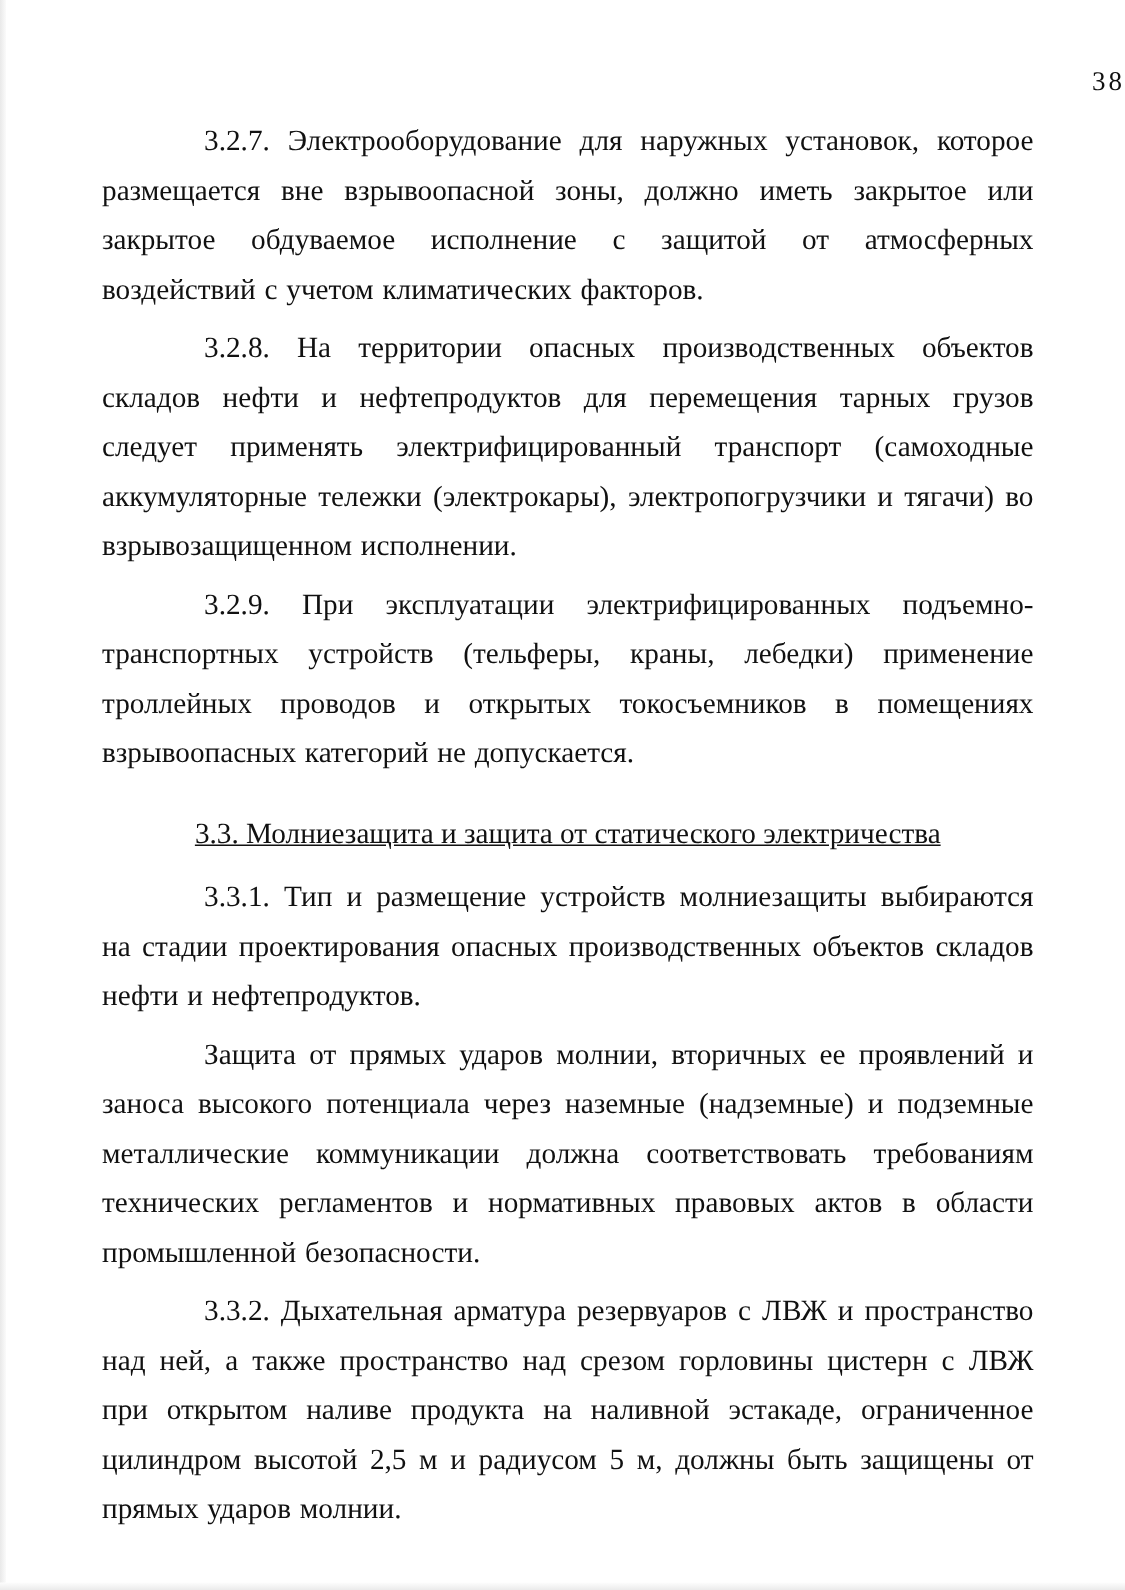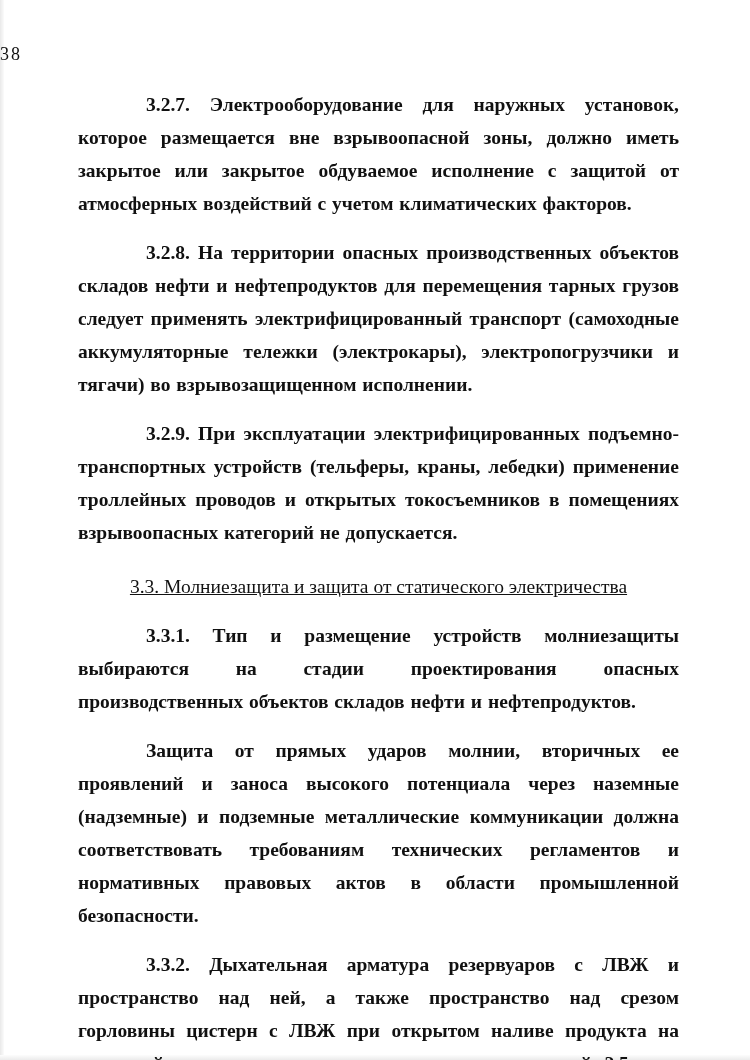--- a/index.html
+++ b/index.html
@@ -31,39 +31,38 @@
     bottom: 0;
     width: 100%;
     height: 5px;
     background: linear-gradient(to top, #ebebeb, #fdfdfd);
   }
   .page-number {
     position: absolute;
     top: 44px;
     left: 0;
     width: 100%;
-    text-align: left;
+    text-align: right;
     font-size: 18px;
     letter-spacing: 2px;
   }
   .content {
     position: absolute;
     top: 72px;
     left: 62px;
     width: 633px;
   }
   .para {
-    margin: 16px;
+    margin: 6px;
     font-size: 19.5px;
     line-height: 33px;
     text-align: justify;
     text-align-last: left;
     text-indent: 68px;
     word-spacing: 1px;
-    font-weight: bold;
   }
   .section-heading {
     margin: 21px 0 9px 0;
     font-size: 19.5px;
     line-height: 33px;
     text-align: center;
     text-indent: 0;
     font-weight: normal;
     text-decoration: underline;
   }

